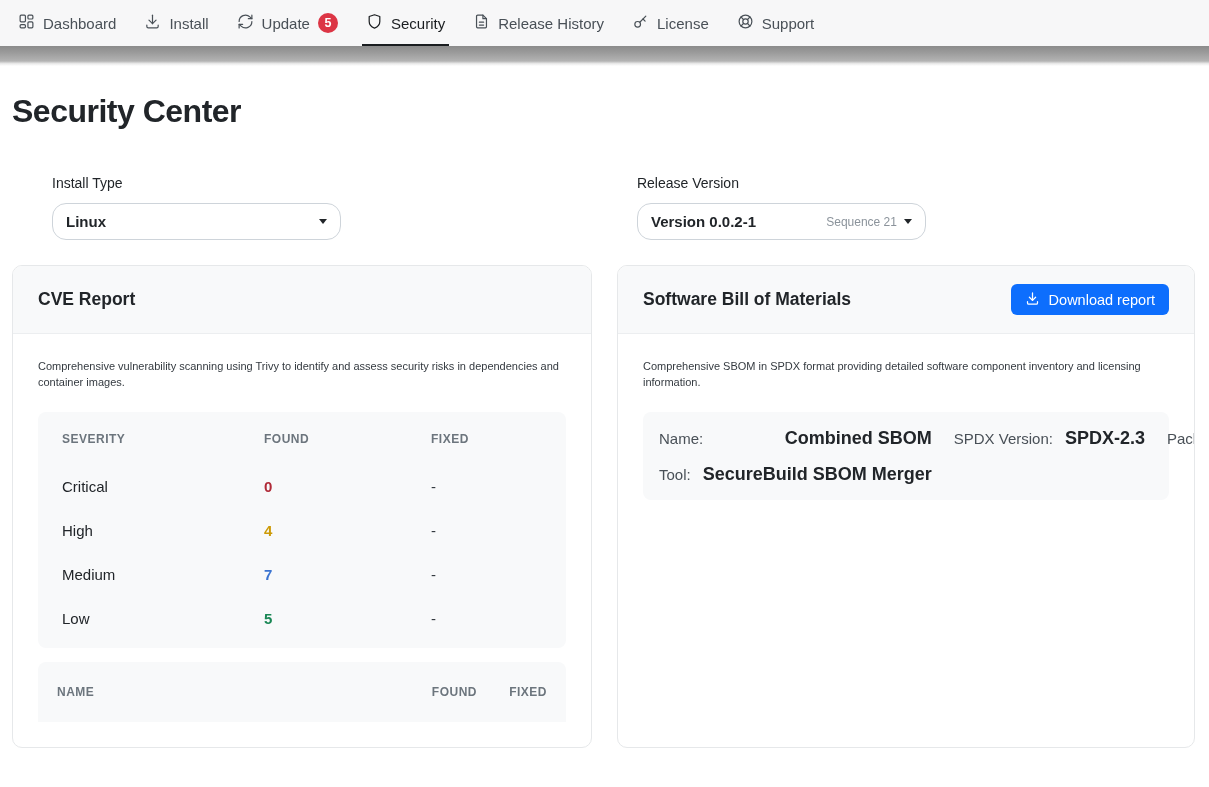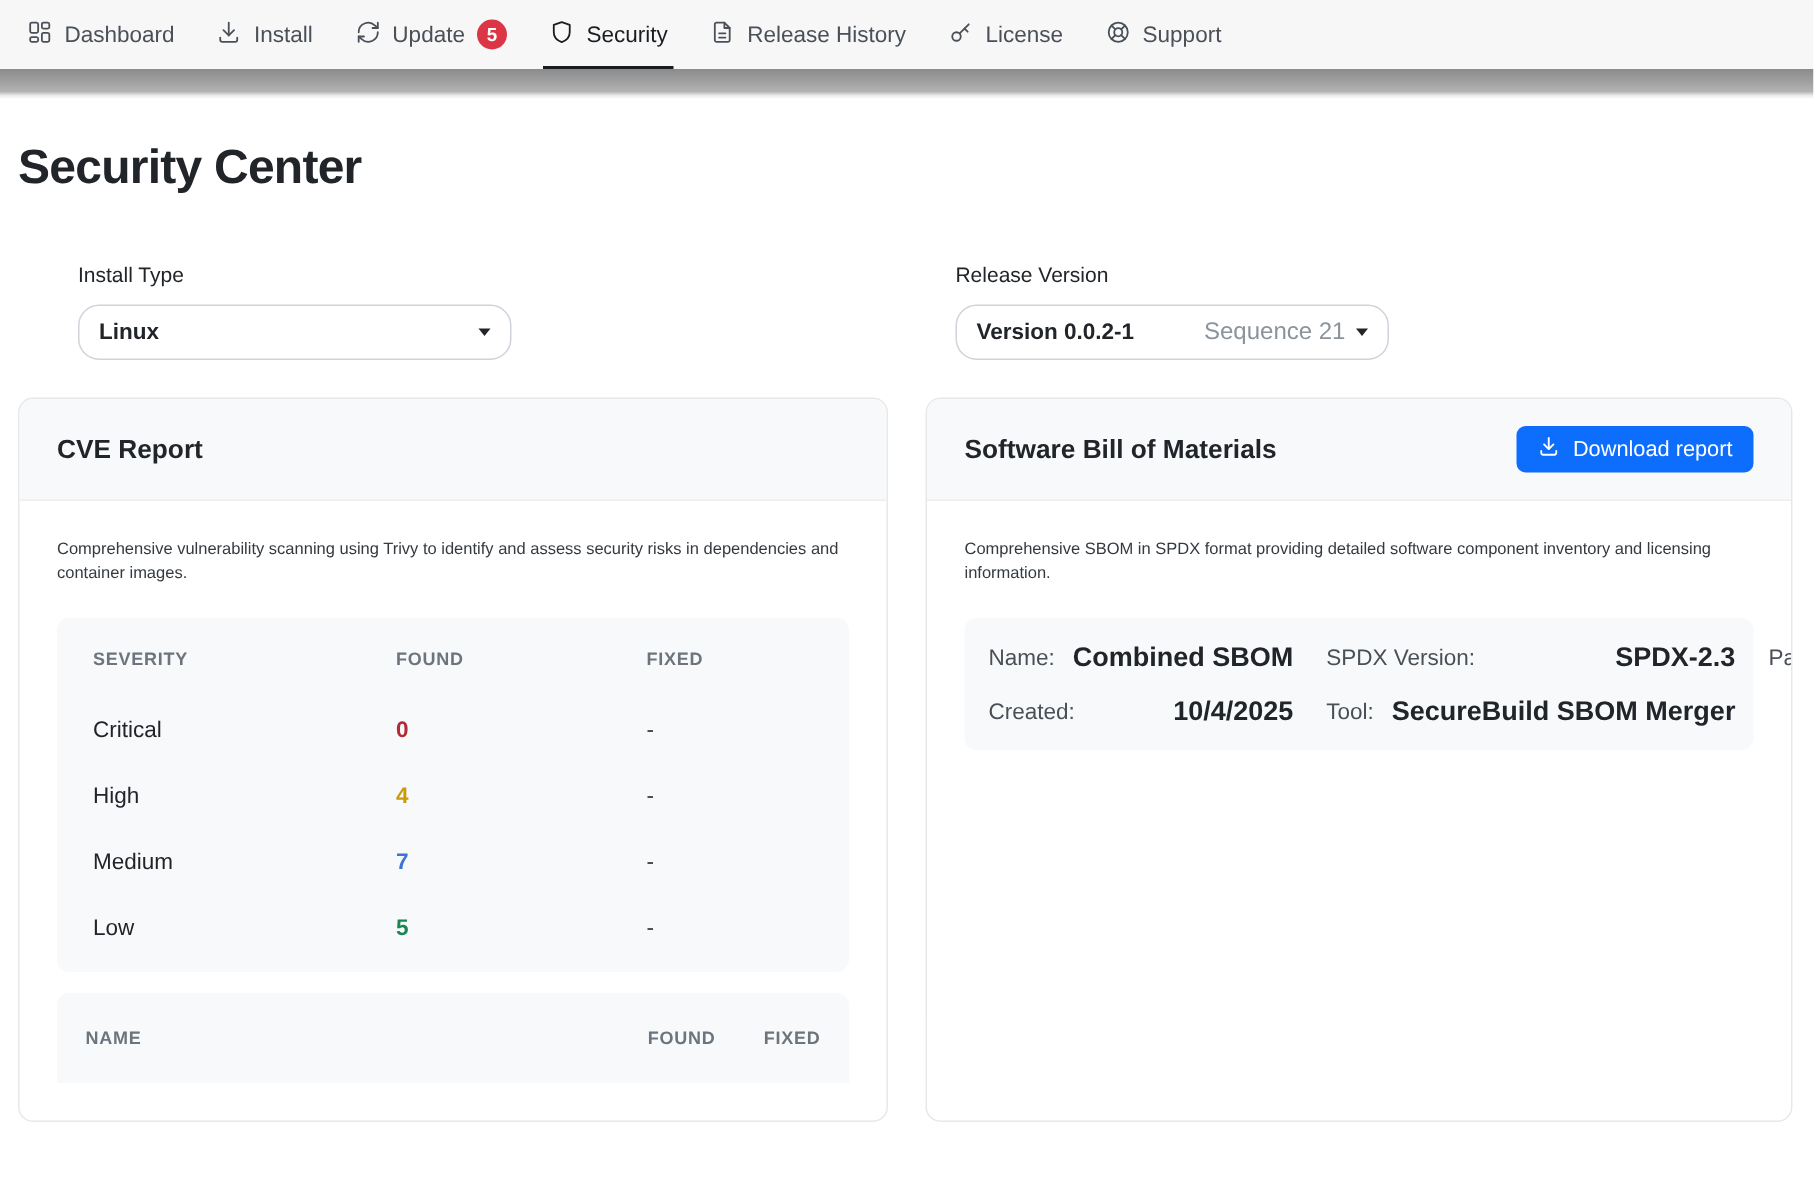--- a/index.html
+++ b/index.html
@@ -49,21 +49,21 @@
   .filter-label { font-size:14px; color:#212529; margin-bottom:12px; }
   .select-box {
     width:289px; height:37px; background:#fff;
     border:1px solid #ced4da; border-radius:14px;
     display:flex; align-items:center; justify-content:space-between;
     padding:10px 13px; cursor:pointer;
   }
   .select-value { font-size:15px; font-weight:700; color:#212529; }
   .caret { width:0; height:0; border-left:4px solid transparent; border-right:4px solid transparent; border-top:5px solid #212529; }
   .select-right { display:flex; align-items:center; gap:7px; }
-  .select-sub { font-size:16px; color:#8b939b; }
+  .select-sub { font-size:12px; color:#8b939b; }
 
   
   .cards { display:flex; gap:25px; margin-top:25px; align-items:stretch; }
   .card {
     background:#fff; border:1px solid #e6e8ea; border-radius:10px;
     overflow:hidden; display:flex; flex-direction:column;
   }
   .card-left { width:580px; }
   .card-right { width:578px; }
   .card-header {
@@ -276,24 +276,20 @@
           </div>
           <div class="sbom-cell">
             <span class="sbom-label">Packages:</span>
             <span class="sbom-value">449</span>
           </div>
           <div class="sbom-cell">
             <span class="sbom-label">Files:</span>
             <span class="sbom-value">870</span>
           </div>
           <div class="sbom-cell">
-            <span class="sbom-label">Created:</span>
-            <span class="sbom-value">10/4/2025</span>
-          </div>
-          <div class="sbom-cell">
             <span class="sbom-label">Tool:</span>
             <span class="sbom-value">SecureBuild SBOM Merger</span>
           </div>
         </div>
       </div>
     </section>
 
   </div>
 </main>
 

